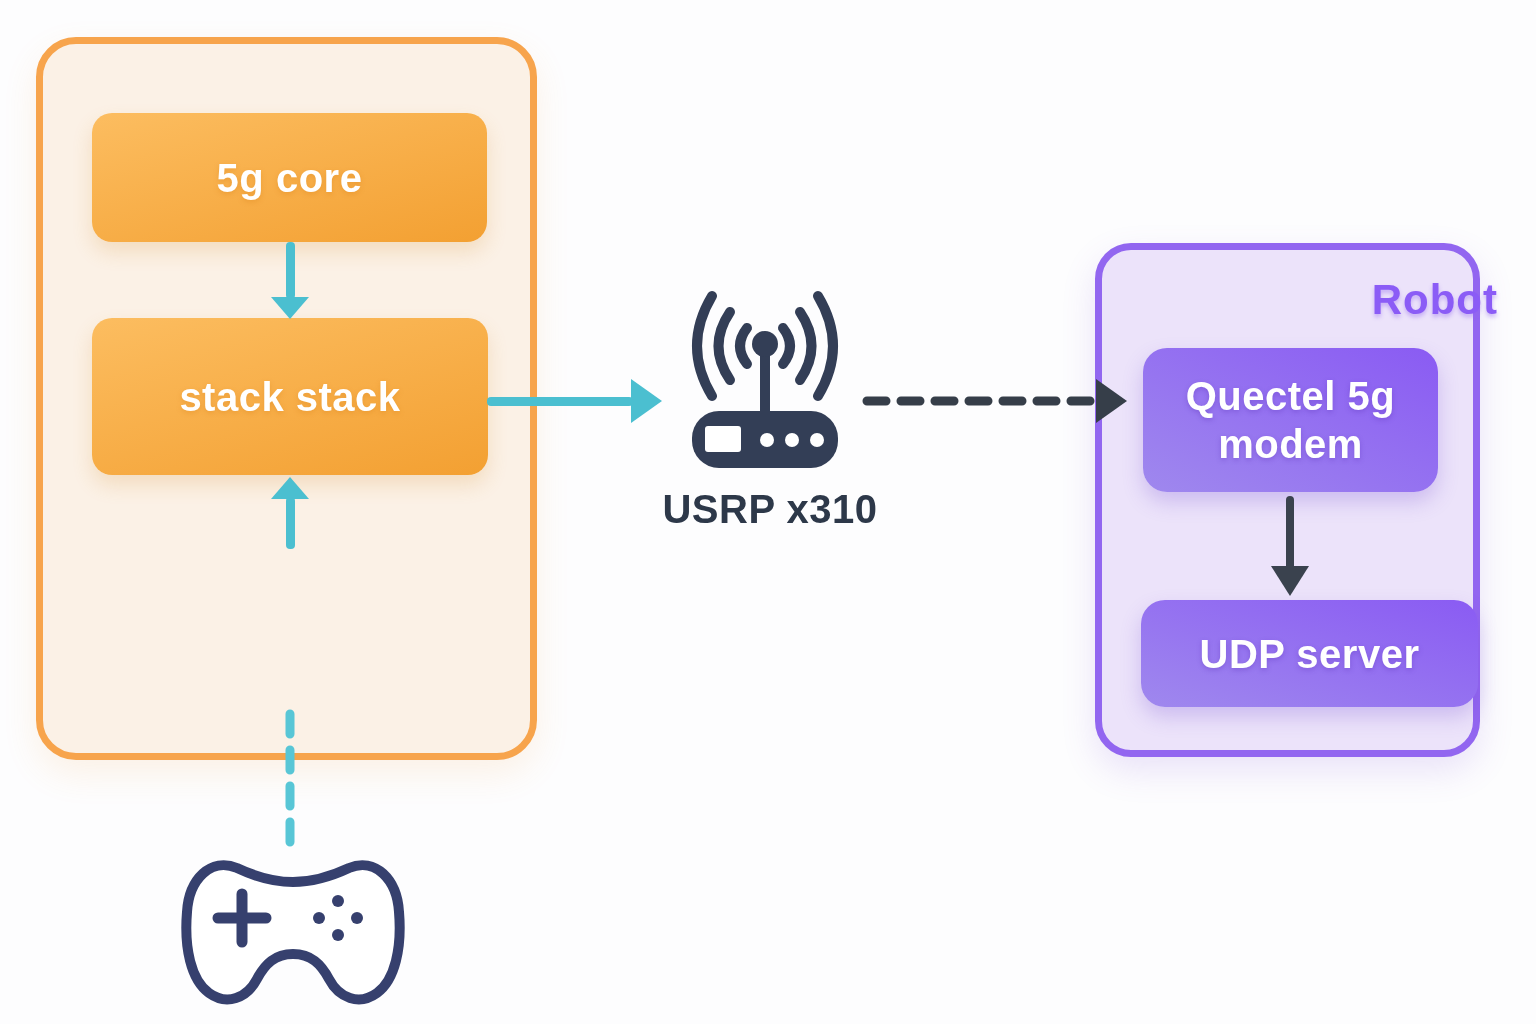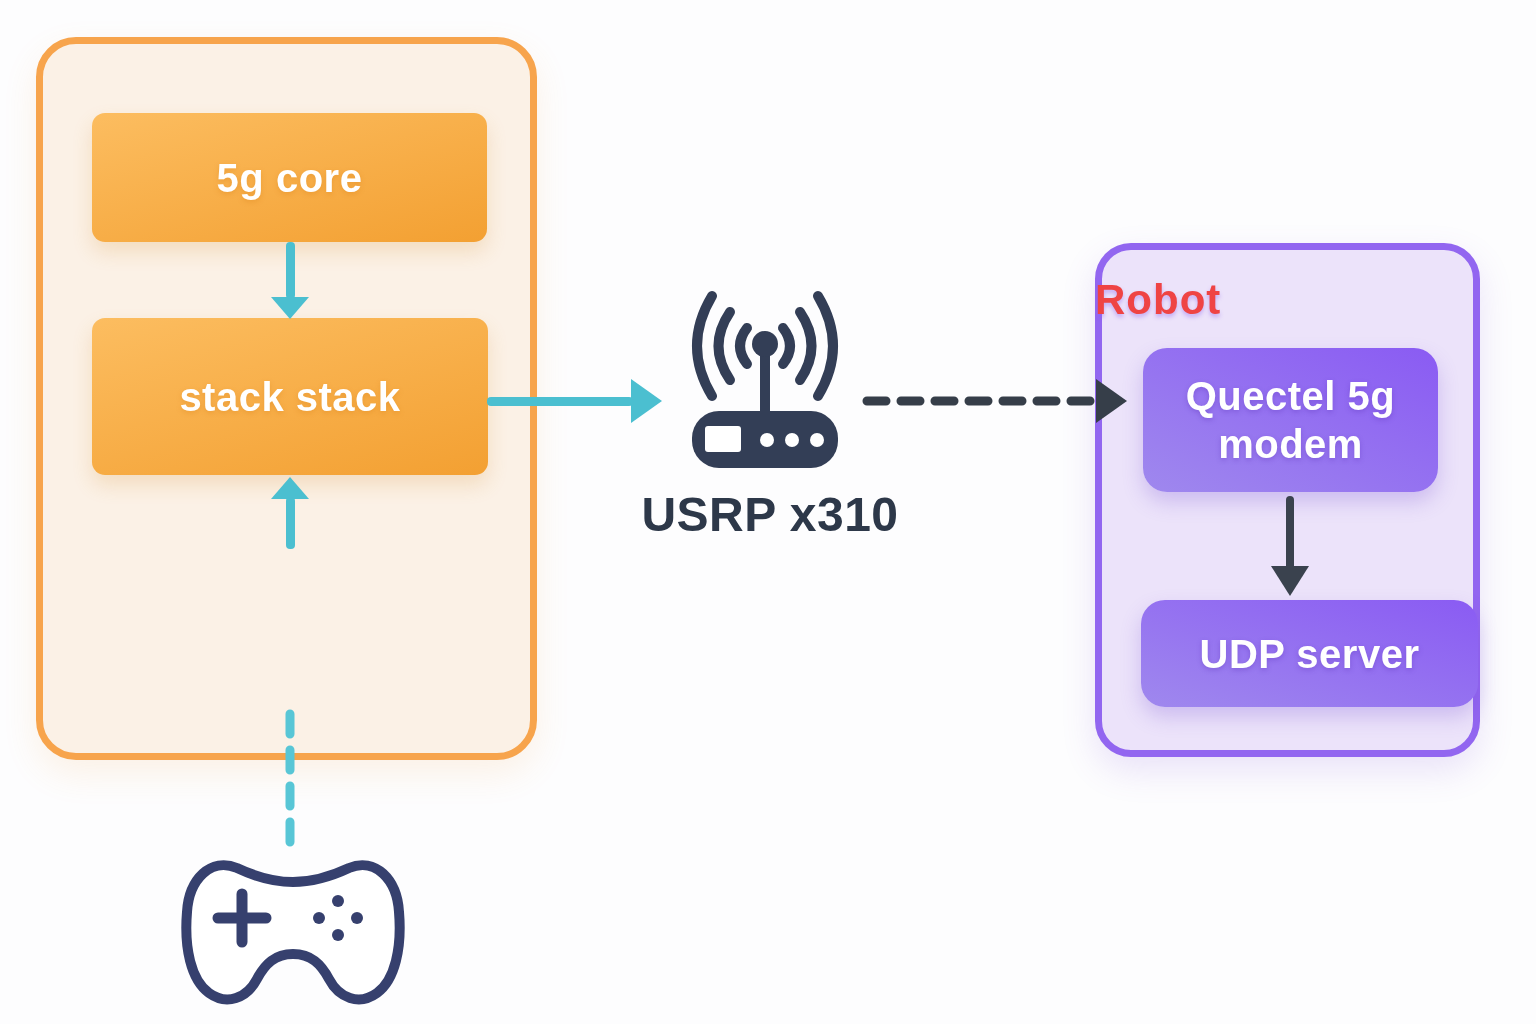--- a/index.html
+++ b/index.html
@@ -15,33 +15,33 @@
     background:#fbf1e6;border:7px solid #f7a44c;border-radius:40px;
     box-shadow:0 14px 34px rgba(240,160,60,.12);
   }
   .robot-group{
     left:1095px;top:243px;width:385px;height:514px;
     background:#ece3fa;border:7px solid #9266f0;border-radius:36px;
     box-shadow:0 14px 34px rgba(130,90,220,.16);
   }
   .robot-title{
     position:absolute;left:1095px;top:276px;width:403px;
-    text-align:left;font-size:42px;font-weight:bold;color:#ef4444;
+    text-align:right;font-size:42px;font-weight:bold;color:#8b5cf6;
     letter-spacing:1px;text-shadow:0 3px 4px rgba(146,102,240,.45);
     z-index:3;
   }
   
   .node{
     position:absolute;display:flex;align-items:center;justify-content:center;
     color:#fff;font-weight:bold;font-size:40px;letter-spacing:.5px;
     text-align:center;line-height:1.2;z-index:2;box-sizing:border-box;
   }
   .node.orange{
     background:linear-gradient(165deg,#fcbd60 0%,#f3a032 100%);
-    border-radius:13px;
+    border-radius:20px;
     box-shadow:0 10px 20px rgba(216,140,40,.20);
     text-shadow:0 2px 5px rgba(214,126,22,.35);
   }
   .node.purple{
     background:linear-gradient(to top right,#9f88ee 0%,#8a5bf3 100%);
     border-radius:24px;
     box-shadow:0 10px 20px rgba(110,70,210,.25);
     text-shadow:0 2px 5px rgba(90,50,180,.35);
   }
   .n-core{left:92px;top:113px;width:395px;height:129px;}
@@ -59,21 +59,21 @@
   .sh-usrp{left:487px;top:397px;width:146px;height:9px;}
   .tr-usrp{left:631px;top:379px;border-top:22px solid transparent;border-bottom:22px solid transparent;border-left:31px solid #4bbfd0;}
   .tr-modem{left:1096px;top:379px;border-top:22px solid transparent;border-bottom:22px solid transparent;border-left:31px solid #363e49;}
   .sh-dark{left:1286px;top:496px;width:8px;height:74px;background:#3a424e;}
   .tr-dark{left:1271px;top:566px;border-left:19px solid transparent;border-right:19px solid transparent;border-top:30px solid #3a424e;}
   .conn-svg{position:absolute;z-index:3;}
   
   .usrp-icon{position:absolute;left:685px;top:284px;z-index:2;}
   .usrp-label{
     position:absolute;left:615px;top:487px;width:310px;text-align:center;
-    font-size:48px;font-weight:bold;color:#2d3849;letter-spacing:.5px;z-index:2;
+    font-size:40px;font-weight:bold;color:#2d3849;letter-spacing:.5px;z-index:2;
   }
   .gamepad-icon{position:absolute;left:180px;top:852px;z-index:2;}
 </style>
 </head>
 <body>
 
 <div class="stage">
 
   <div class="group-box gnb-group"></div>
 

